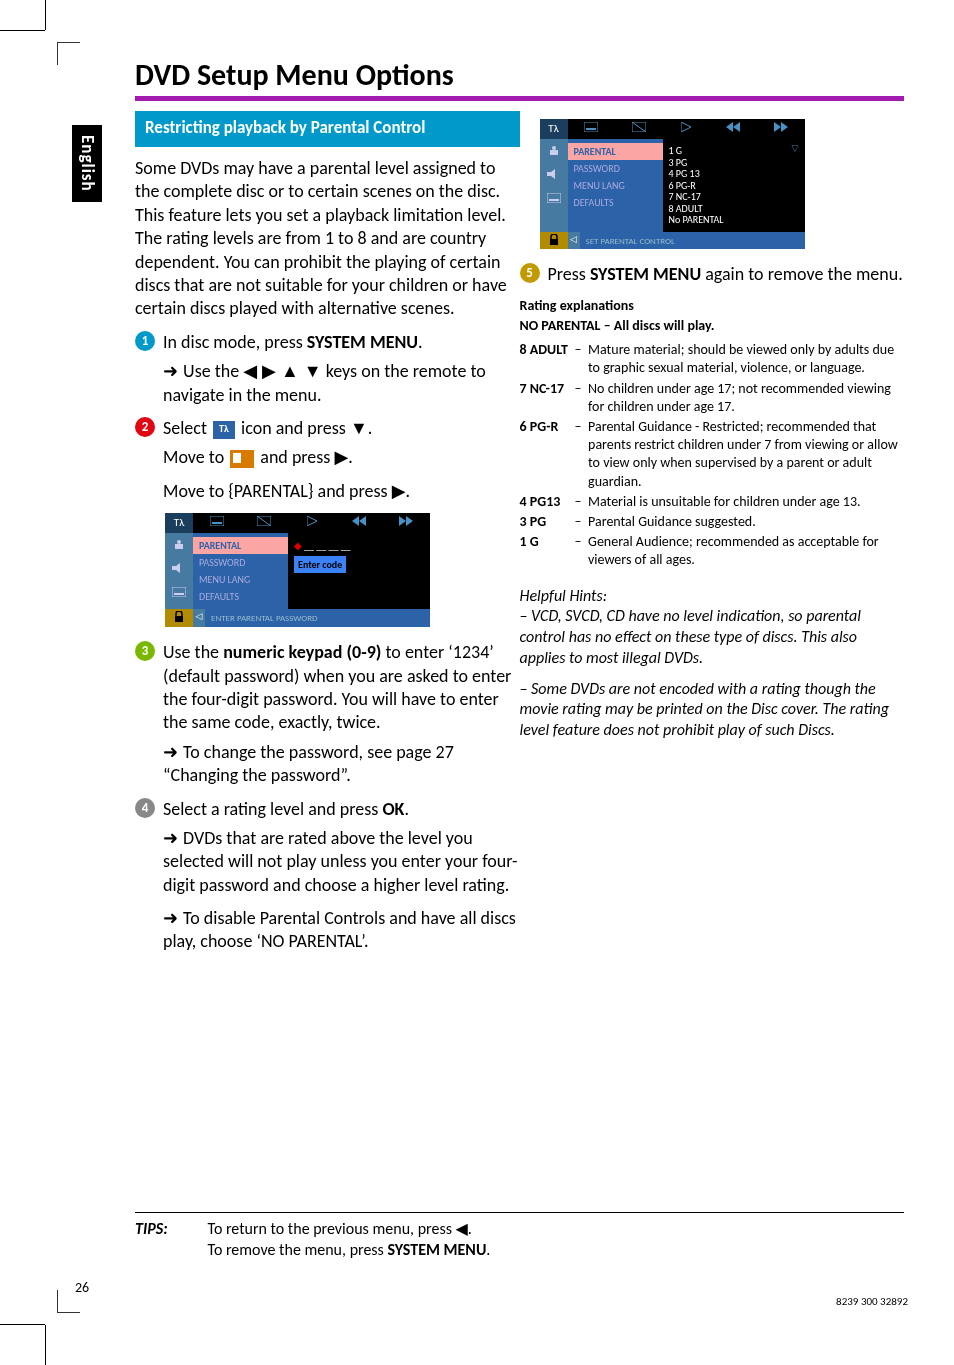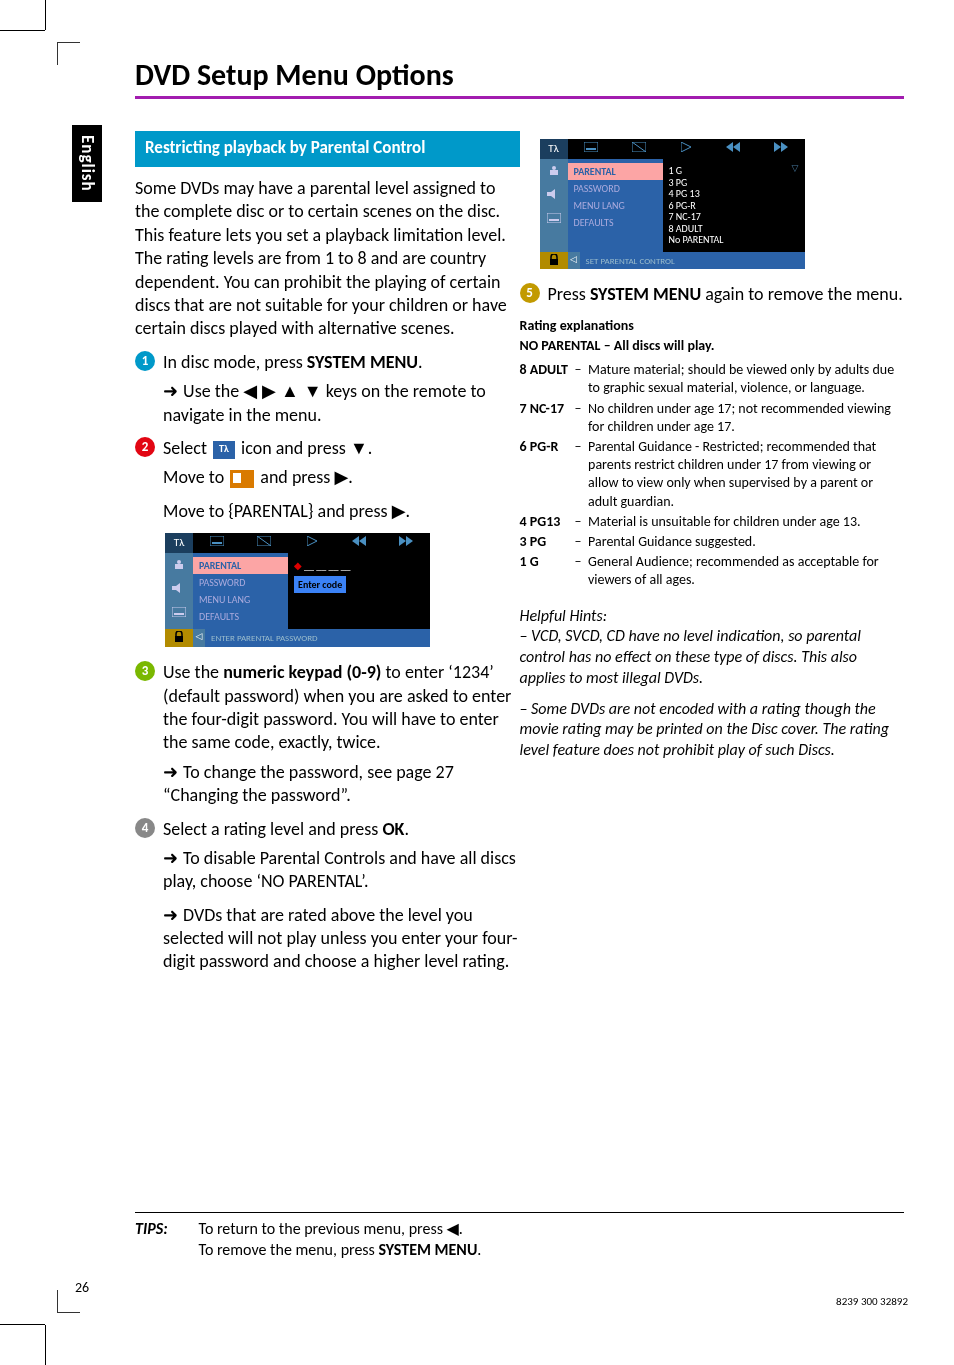--- a/index.html
+++ b/index.html
@@ -43,28 +43,28 @@
     font-weight: bold;
     padding: 10px 4px;
     font-size: 17px;
     letter-spacing: 1px;
   }
 
   h1.title {
     font-size: 30px;
     font-weight: bold;
     margin: 0 0 4px 60px;
-    border-bottom: 3px solid #a21caf;
+    border-bottom: 5px solid #a21caf;
     padding-bottom: 2px;
   }
 
   .columns {
     display: flex;
     margin-left: 60px;
-    margin-top: 32px;
+    margin-top: 10px;
   }
   .col { flex: 1 1 0; min-width: 0; }
 
   .section-head {
     background: #0099c9;
     color: #fff;
     font-weight: bold;
     padding: 6px 10px 8px 10px;
     font-size: 17px;
     margin-bottom: 10px;
@@ -164,21 +164,21 @@
 
   .tips-bar {
     position: absolute;
     bottom: 44px;
     left: 60px;
     right: 0;
     border-top: 1px solid #000;
     padding-top: 6px;
     font-size: 16px;
     display:flex;
-    gap: 31px;
+    gap: 40px;
   }
   .tips-bar .tl { font-style: italic; font-weight: bold; }
 
   .page-num {
     position: absolute;
     bottom: 8px;
     left: 0;
     font-size: 14px;
   }
   .footer-code {
@@ -328,24 +328,24 @@
         <span class="arrow-char">➜ </span><span>To change the password, see page 27 “Changing the password”.</span>
       </p>
 
       <div class="step">
         <div class="step-num c4">4</div>
         <div class="step-body">
           <span>Select a rating level and press </span><b>OK</b><span>.</span>
         </div>
       </div>
       <p class="indent">
+        <span class="arrow-char">➜ </span><span>DVDs that are rated above the level you selected will not play unless you enter your four-digit password and choose a higher level rating.</span>
+      </p>
+      <p class="indent">
         <span class="arrow-char">➜ </span><span>To disable Parental Controls and have all discs play, choose ‘NO PARENTAL’.</span>
-      </p>
-      <p class="indent">
-        <span class="arrow-char">➜ </span><span>DVDs that are rated above the level you selected will not play unless you enter your four-digit password and choose a higher level rating.</span>
       </p>
     </div>
 
     <div class="col">
 
       <div class="ui-shot" style="margin-left:20px;">
         <div class="ui-tabbar">
           <div class="cell first">Tλ</div>
           <div class="cell">
               <svg width="14" height="10">
@@ -439,21 +439,21 @@
               <td>Mature material; should be viewed only by adults due to graphic sexual material, violence, or language.</td>
             </tr>
         <tr>
               <td class="k">7 NC-17</td>
               <td class="d">–</td>
               <td>No children under age 17; not recommended viewing for children under age 17.</td>
             </tr>
         <tr>
               <td class="k">6 PG-R</td>
               <td class="d">–</td>
-              <td>Parental Guidance - Restricted; recommended that parents restrict children under 17 from viewing or allow to view only when supervised by a parent or adult guardian.</td>
+              <td>Parental Guidance - Restricted; recommended that parents restrict children under 7 from viewing or allow to view only when supervised by a parent or adult guardian.</td>
             </tr>
         <tr>
               <td class="k">4 PG13</td>
               <td class="d">–</td>
               <td>Material is unsuitable for children under age 13.</td>
             </tr>
         <tr>
               <td class="k">3 PG</td>
               <td class="d">–</td>
               <td>Parental Guidance suggested.</td>

